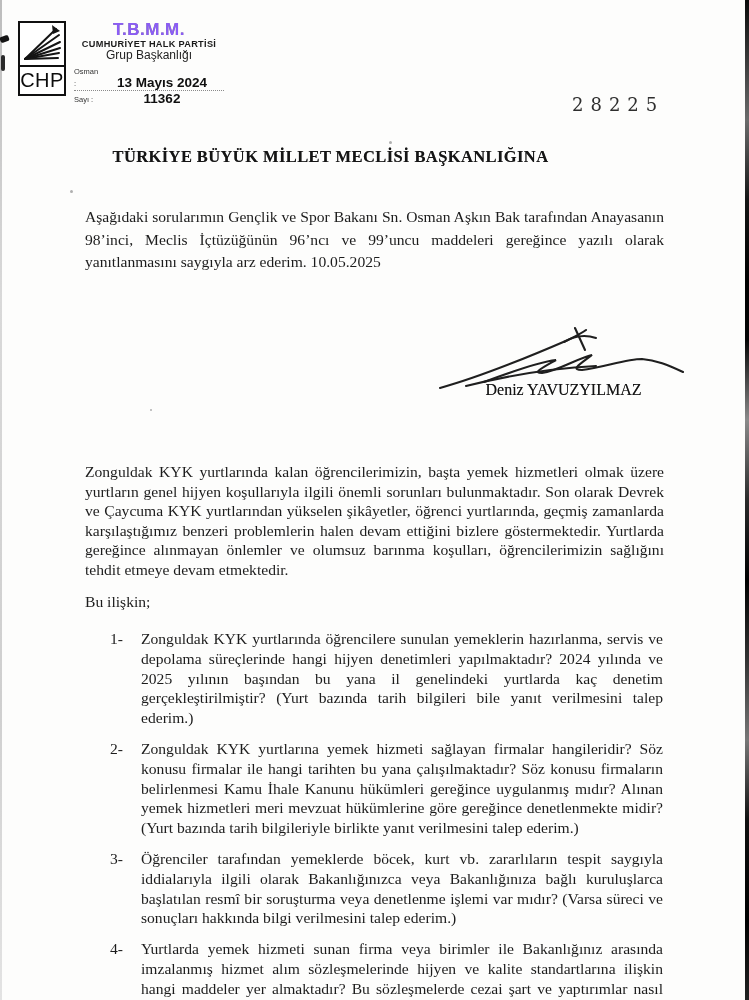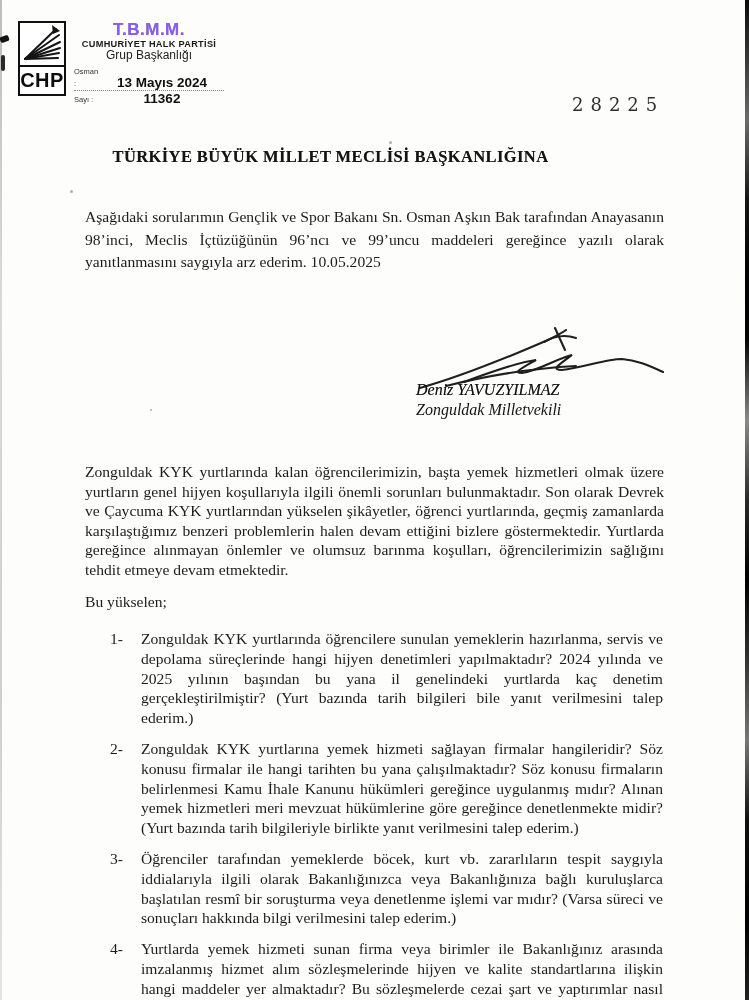--- a/index.html
+++ b/index.html
@@ -28,21 +28,21 @@
   .speck{position:absolute;width:3px;height:3px;border-radius:50%;background:#8f8f8f;opacity:.7;}
 
   
   .letterhead{position:absolute;left:18px;top:21px;display:flex;align-items:flex-start;
     font-family:"Liberation Sans", sans-serif;}
   .logo{width:48px;display:flex;flex-direction:column;}
   .logo-arrows{box-sizing:border-box;width:48px;height:46px;border:2.5px solid #101010;background:#fff;
     display:flex;align-items:center;justify-content:center;}
   .logo-chp{box-sizing:border-box;width:48px;height:29px;border:2.5px solid #101010;border-top:none;
     background:#fff;display:flex;align-items:center;justify-content:center;
-    font-weight:bold;font-size:20px;letter-spacing:.5px;color:#0d0d0d;}
+    font-weight:normal;font-size:20px;letter-spacing:.5px;color:#0d0d0d;}
   .lh-text{margin-left:8px;width:150px;text-align:center;}
   .lh-org{font-weight:bold;font-size:17px;letter-spacing:.5px;color:#8b5cf6;line-height:18px;}
   .lh-party{font-weight:bold;font-size:9.2px;letter-spacing:.3px;color:#1a1a1a;line-height:11px;}
   .lh-unit{font-size:12px;color:#222;line-height:11px;margin-bottom:5px;}
   .lh-row{display:flex;align-items:flex-end;text-align:left;}
   .lh-row.dotted{border-bottom:1.5px dotted #8a8a8a;}
   .lh-label{font-size:7.5px;color:#333;width:26px;line-height:12px;}
   .lh-value{font-weight:bold;font-size:13.5px;color:#0f0f0f;flex:1;text-align:center;line-height:15px;}
 
   
@@ -62,21 +62,21 @@
   .para{
     position:absolute;left:85px;width:579px;
     font-size:15.6px;color:#1c1c1c;
     text-align:justify;text-align-last:left;
   }
   .intro{top:206px;line-height:22.5px;}
   .body-par{top:462px;line-height:19.6px;}
   .context{position:absolute;left:85px;top:593px;font-size:15.6px;color:#1c1c1c;}
 
   
-  .sig-block{position:absolute;left:416px;top:326px;width:255px;text-align:left;font-style:italic;}
+  .sig-block{position:absolute;left:436px;top:326px;width:255px;text-align:center;}
   .sig-svg{display:block;margin:0 auto;}
   .sig-name{font-size:16px;color:#141414;line-height:20px;margin-top:-14px;}
   .sig-role{font-size:16px;color:#141414;line-height:20px;}
 
   
   .q-list{position:absolute;left:110px;top:629px;width:553px;}
   .q-item{position:relative;padding-left:31px;margin-bottom:11px;
     font-size:15.6px;line-height:19.8px;color:#1c1c1c;
     text-align:justify;text-align-last:left;}
   .q-num{position:absolute;left:0;top:0;}
@@ -138,26 +138,25 @@
     <svg class="sig-svg" width="255" height="68" viewBox="0 0 255 68">
       <g fill="none" stroke="#1f1f1f" stroke-width="2.1" stroke-linecap="round">
         <path d="M4,62 C40,52 95,30 132,14 C140,10 146,7 150,4"></path>
         <path d="M128,16 C138,10 148,8 160,12"></path>
         <path d="M139,2 L149,24"></path>
         <path d="M48,56 C80,44 104,36 120,34 C106,42 96,47 106,47 C122,45 142,32 156,29 C144,38 134,44 146,44 C166,42 190,33 206,33 C220,34 232,39 247,46"></path>
         <path d="M30,60 C70,50 120,42 160,40"></path>
       </g>
     </svg>
     <div class="sig-name soft">Deniz YAVUZYILMAZ</div>
-    <div class="sig-role">Zonguldak Milletvekili</div>
   </div>
 
   <div class="para body-par">Zonguldak KYK yurtlarında kalan öğrencilerimizin, başta yemek hizmetleri olmak üzere yurtların genel hijyen koşullarıyla ilgili önemli sorunları bulunmaktadır. Son olarak Devrek ve Çaycuma KYK yurtlarından yükselen şikâyetler, öğrenci yurtlarında, geçmiş zamanlarda karşılaştığımız benzeri problemlerin halen devam ettiğini bizlere göstermektedir. Yurtlarda gereğince alınmayan önlemler ve olumsuz barınma koşulları, öğrencilerimizin sağlığını tehdit etmeye devam etmektedir.</div>
 
-  <div class="context">Bu yükselen;</div>
+  <div class="context">Bu ilişkin;</div>
 
   <div class="q-list">
     <div class="q-item">
       <span class="q-num">1-</span>
       <span>Zonguldak KYK yurtlarında öğrencilere sunulan yemeklerin hazırlanma, servis ve depolama süreçlerinde hangi hijyen denetimleri yapılmaktadır? 2024 yılında ve 2025 yılının başından bu yana il genelindeki yurtlarda kaç denetim gerçekleştirilmiştir? (Yurt bazında tarih bilgileri bile yanıt verilmesini talep ederim.)</span>
     </div>
     <div class="q-item">
       <span class="q-num">2-</span>
       <span>Zonguldak KYK yurtlarına yemek hizmeti sağlayan firmalar hangileridir? Söz konusu firmalar ile hangi tarihten bu yana çalışılmaktadır? Söz konusu firmaların belirlenmesi Kamu İhale Kanunu hükümleri gereğince uygulanmış mıdır? Alınan yemek hizmetleri meri mevzuat hükümlerine göre gereğince denetlenmekte midir? (Yurt bazında tarih bilgileriyle birlikte yanıt verilmesini talep ederim.)</span>
     </div>

